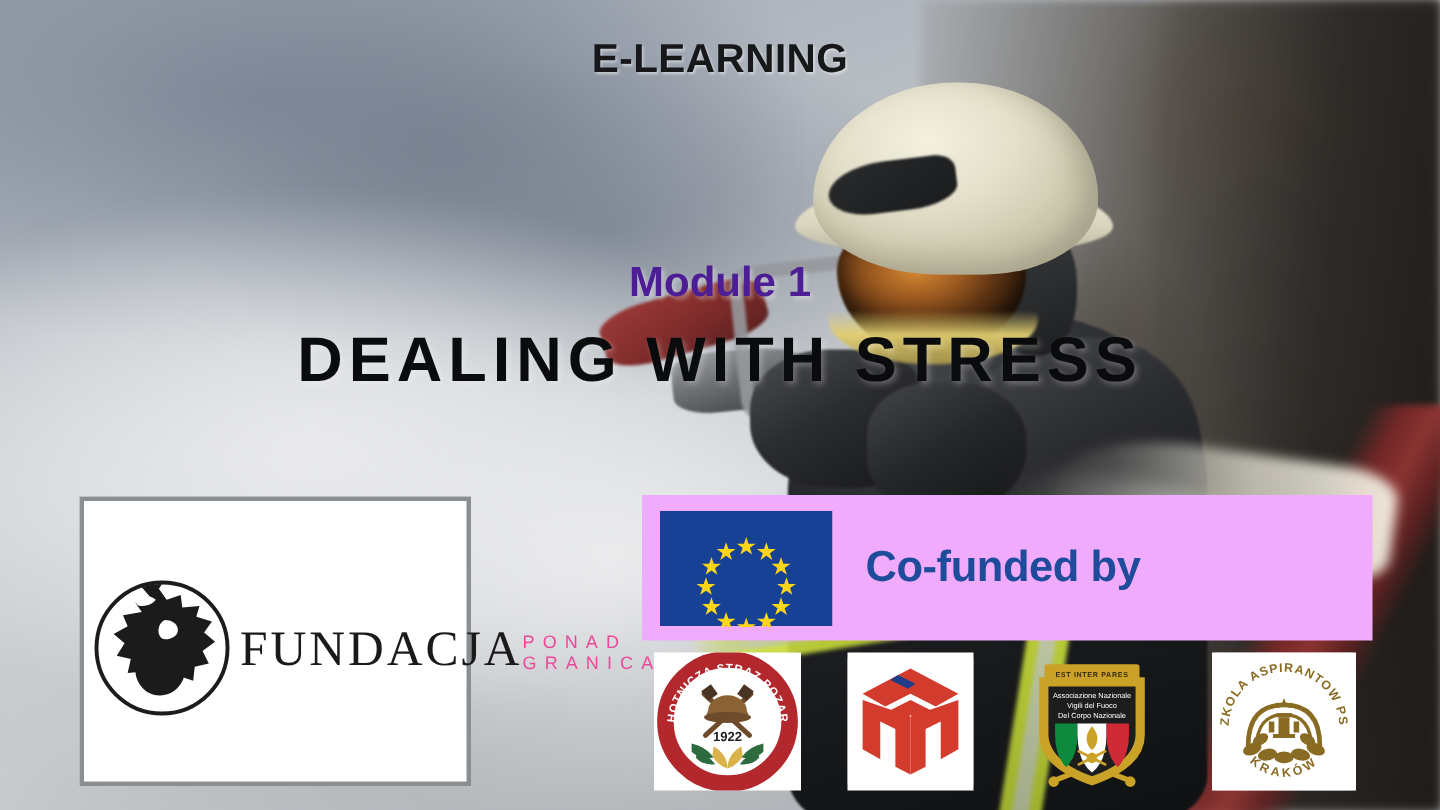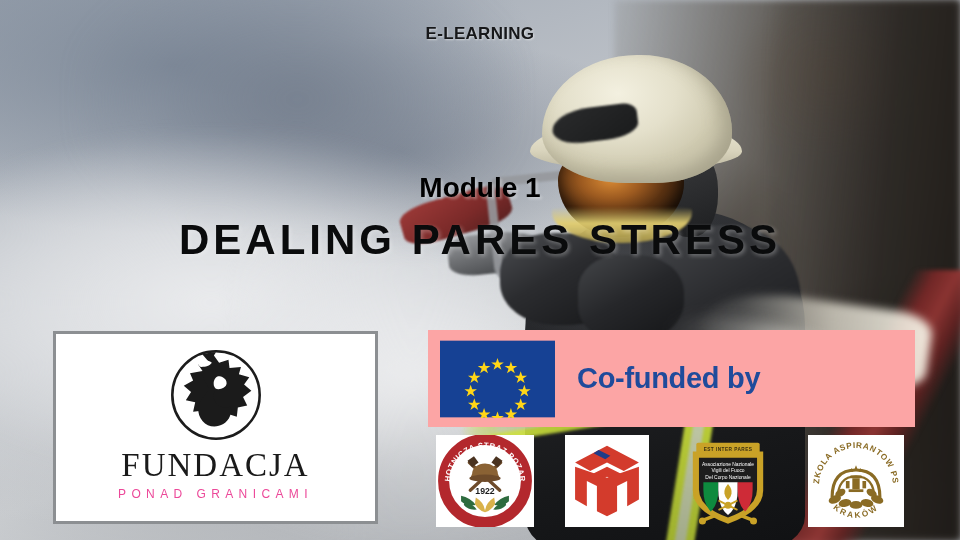--- a/index.html
+++ b/index.html
@@ -192,60 +192,60 @@
     border-radius: 50%;
     transform: rotate(12deg);
     filter: blur(7px);
   }
 
   
   .txt-wrap { position: absolute; inset: 0; }
   .elearning {
     position: absolute; top: 24px; left: 0; right: 0;
     text-align: center;
-    font-size: 17px;
+    font-size: 27px;
     font-weight: bold;
     letter-spacing: 0.3px;
     color: #17181a;
     text-shadow: 1px 1px 2px rgba(255,255,255,0.5);
   }
   .subtitle {
     position: absolute; top: 56px; left: 0; right: 0;
     text-align: center;
     font-size: 21px;
     font-weight: bold;
     letter-spacing: -0.1px;
     color: #121315;
     text-shadow: 1px 1px 2px rgba(255,255,255,0.45);
   }
   .module {
     position: absolute; top: 172px; left: 0; right: 0;
     text-align: center;
     font-size: 28px;
     font-weight: bold;
-    color: #000000;
+    color: #4c1d95;
     text-shadow: 2px 2px 3px rgba(255,255,255,0.35);
   }
   .module-title {
     position: absolute; top: 216px; left: 0; right: 0;
     text-align: center;
     font-size: 42px;
     font-weight: bold;
     letter-spacing: 4px;
     color: #0a0b0c;
     text-shadow: 2px 2px 4px rgba(255,255,255,0.28);
   }
 
   
   .fundacja {
-    position: absolute; left: 53px; top: 331px; width: 325px; height: 193px;
+    position: absolute; left: 53px; top: 331px; width: 261px; height: 193px;
     background: #ffffff;
     border: 3px solid #8c8f92;
     box-sizing: border-box;
-    display: flex; flex-direction: column;
+    display: flex; flex-direction: row;
     align-items: center; justify-content: flex-start;
     padding-top: 9px;
   }
   .globe { width: 104px; height: 104px; display: block; }
   .fundacja-name {
     font-family: "Liberation Serif", serif;
     font-size: 33px;
     letter-spacing: 2px;
     color: #1a1a1a;
     line-height: 1;
@@ -255,21 +255,21 @@
     font-family: "Liberation Sans", sans-serif;
     font-size: 12px;
     letter-spacing: 5.4px;
     color: #ec4899;
     margin-top: 5px;
   }
 
   
   .eu-banner {
     position: absolute; left: 428px; top: 330px; width: 487px; height: 97px;
-    background: #fca5a5;
+    background: #f0abfc;
     display: flex; align-items: center;
     padding-left: 12px;
     box-sizing: border-box;
   }
   .eu-flag { width: 115px; height: 78px; flex: none; display: block; }
   .eu-text {
     margin-left: 22px;
     color: #1f4b9b;
     font-size: 29px;
     font-weight: bold;
@@ -320,21 +320,21 @@
     <div class="ff-visor"></div>
     <div class="ff-visor-rim"></div>
     <div class="ff-helmet-brim"></div>
     <div class="ff-helmet"></div>
     <div class="ff-helmet-vent"></div>
   </div>
 
   <div class="txt-wrap">
     <div class="elearning">E-LEARNING</div>
     <div class="module">Module 1</div>
-    <div class="module-title">DEALING PARES STRESS</div>
+    <div class="module-title">DEALING WITH STRESS</div>
   </div>
 
   <div class="fundacja">
     <span>
       <svg class="globe" viewBox="0 0 100 100" aria-hidden="true">
         <circle cx="50" cy="50" r="42" fill="none" stroke="#1c1c1c" stroke-width="2.5"></circle>
         <path fill="#1b1b1b" d="M50 9c-7 0-13 2-13 2l6 7-10 3 4 6-12 2 3 7-9 5 7 6-5 8 9 2-2 9 10-1 2 9 9-5 7 7 5-8 9 3 1-9 9-2-4-8 8-6-7-6 5-7-10-3 2-7-11 1-1-8-9 3-5-7z"></path>
         <path fill="#1b1b1b" d="M41 26c6-1 11 1 14 5 3 5 1 9-3 12-5 4-6 8-3 13 3 6 9 7 15 5 2 6-1 13-7 17-7 4-15 3-20-3-6-7-5-17 1-23 5-5 6-10 2-14-4-5-3-10 1-12z"></path>
         <path fill="#ffffff" d="M52 32c4 0 7 2 8 5 1 4-2 6-5 7-4 1-6 0-7-3-1-4 1-8 4-9z"></path>
         <path fill="#ffffff" d="M36 17c4-1 8 0 10 2-2 3-6 4-10 4-3 0-4-4 0-6z"></path>

